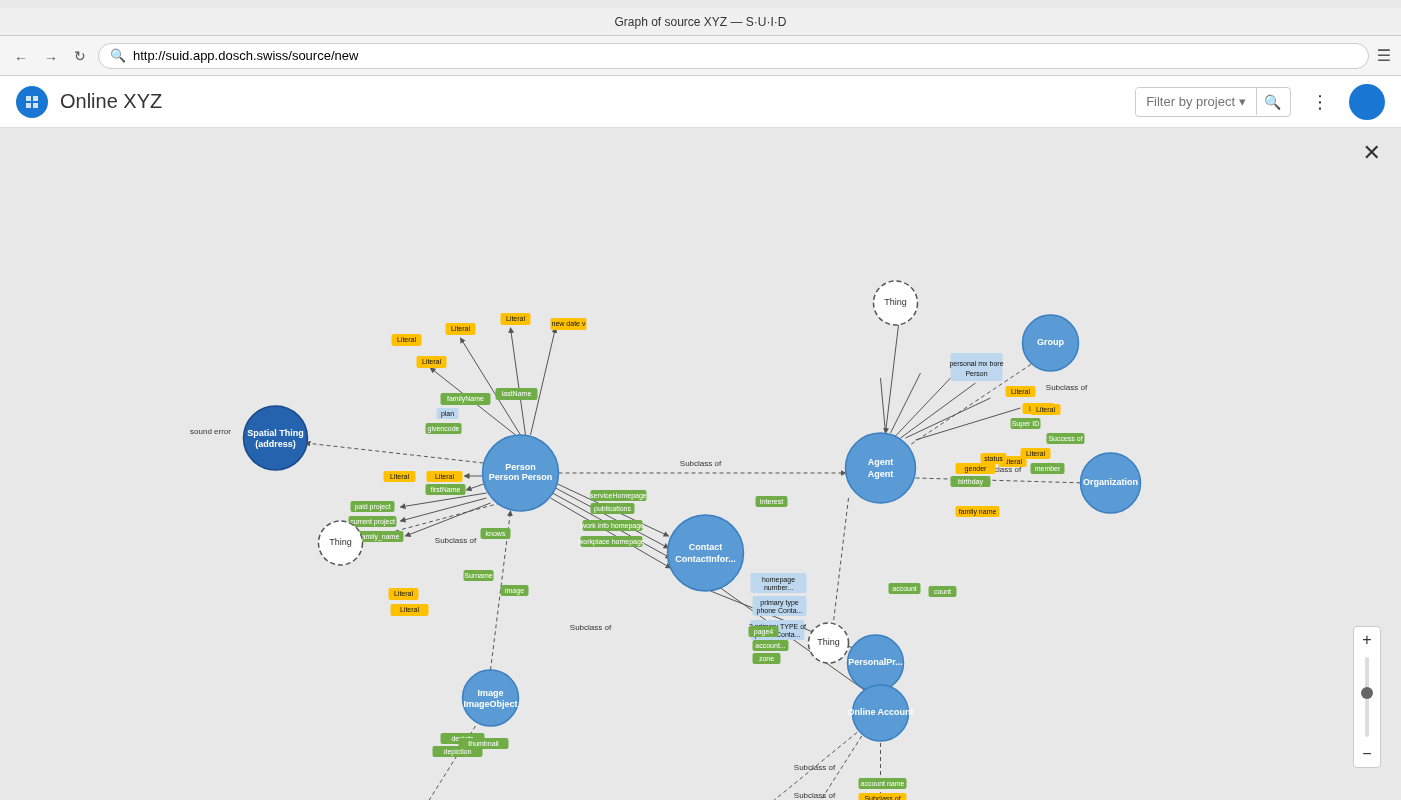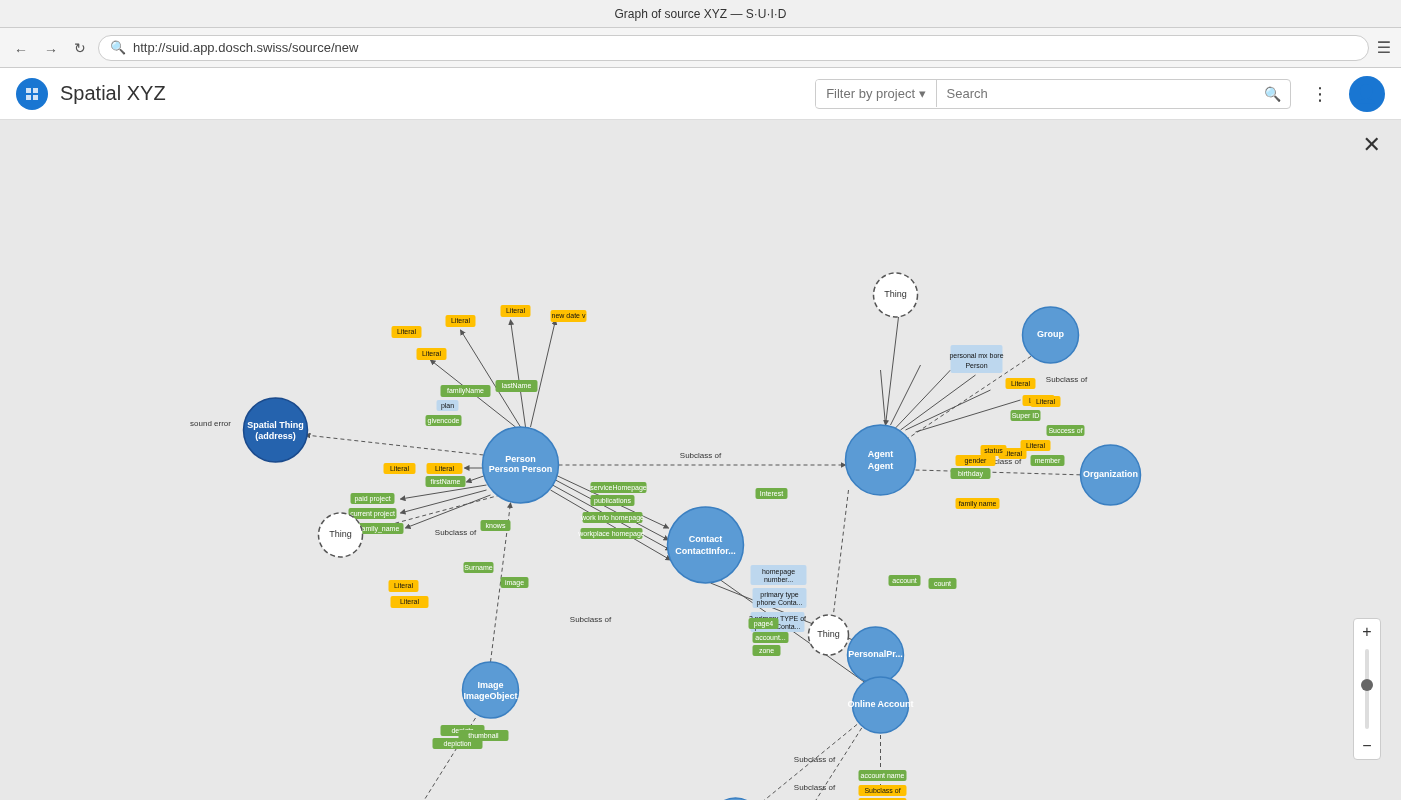--- a/index.html
+++ b/index.html
@@ -8,20 +8,21 @@
     
     .window-titlebar {
       background: #f0f0f0;
       border-bottom: 1px solid #ccc;
       height: 28px;
       display: flex;
       align-items: center;
       justify-content: center;
       font-size: 12px;
       color: #333;
+      margin-top: 8px;
     }
     .browser-bar {
       background: #f5f5f5;
       border-bottom: 1px solid #ccc;
       height: 40px;
       display: flex;
       align-items: center;
       padding: 0 10px;
       gap: 8px;
     }
@@ -38,21 +39,21 @@
       height: 26px;
       border: 1px solid #ccc;
       border-radius: 13px;
       padding: 0 12px;
       font-size: 13px;
       background: white;
       display: flex;
       align-items: center;
       gap: 6px;
     }
-    .url-text { font-size: 13px; color: #404040; }
+    .url-text { font-size: 13px; color: #000000; }
     .menu-icon { margin-left: auto; font-size: 16px; color: #555; cursor: pointer; }
 
     
     .app-header {
       background: white;
       border-bottom: 1px solid #ddd;
       height: 52px;
       display: flex;
       align-items: center;
       padding: 0 16px;
@@ -297,28 +298,27 @@
   </div>
   <span class="menu-icon">☰</span>
 </div>
 
 <div class="app-header">
   <div class="app-logo">
     <svg width="20" height="20" viewBox="0 0 20 20">
       <path d="M4 4 h5 v5 h-5z M11 4 h5 v5 h-5z M4 11 h5 v5 h-5z M11 11 h5 v5 h-5z" fill="white" opacity="0.8"></path>
     </svg>
   </div>
-  <span class="app-title">Spatial XYZ</span>
+  <span class="app-title">Online XYZ</span>
 
   <div class="filter-search-group">
     <button class="filter-btn">
       <span>Filter by project</span>
       <span>▾</span>
     </button>
-    <input class="search-input" type="text" placeholder="Search" style="">
     <button class="search-icon-btn">🔍</button>
   </div>
 
   <button class="more-btn">⋮</button>
   <div class="user-avatar">👤</div>
 </div>
 
 <div class="graph-area">
   <button class="close-btn">✕</button>
 

